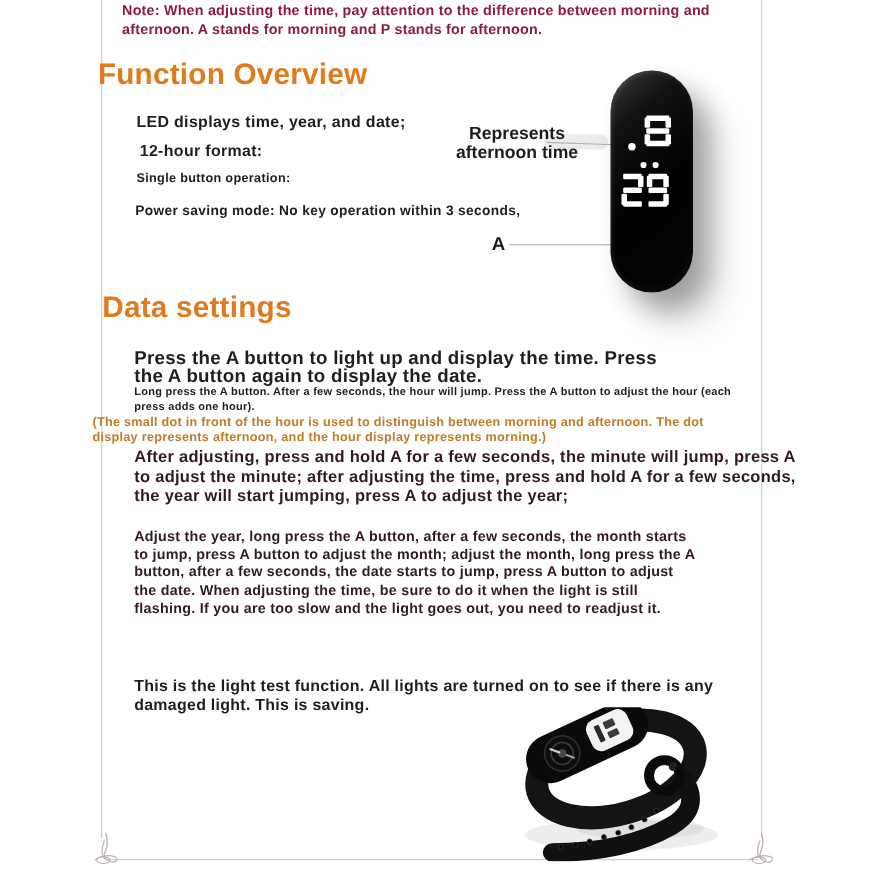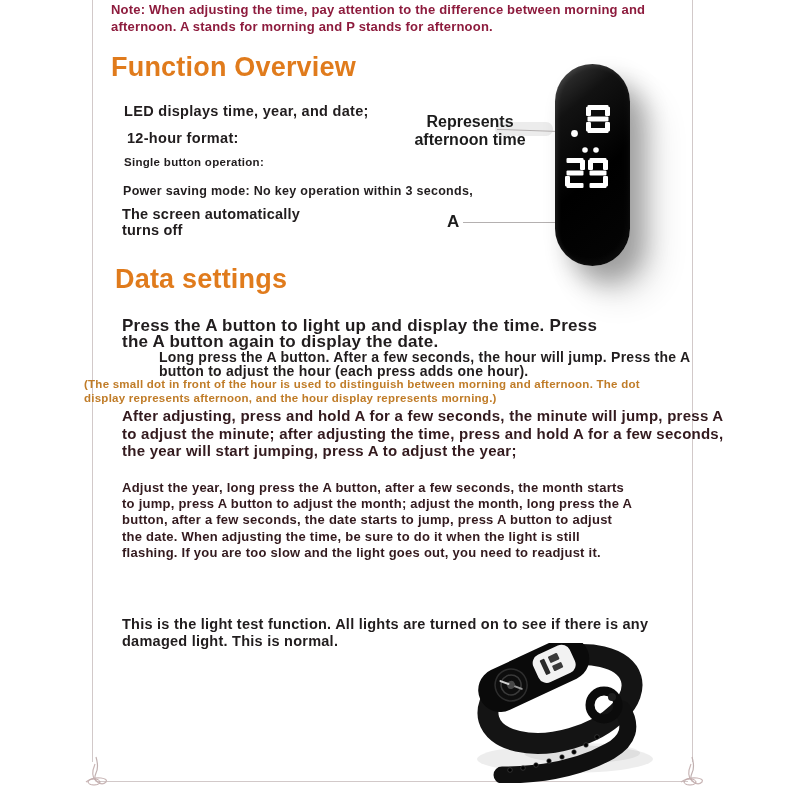--- a/index.html
+++ b/index.html
@@ -9,21 +9,21 @@
   }
   .abs{position:absolute;}
   .b{font-weight:bold;}
   
   .vline{width:1px;background:#d2c9c9;top:0;height:762px;}
   .hline{height:1px;background:#d2c9c9;}
   
   #note{left:111px;top:2px;width:562px;font-size:13px;line-height:16.5px;font-weight:bold;
         color:var(--note_text);letter-spacing:.2px;}
   
-  .heading{color:var(--heading);font-weight:bold;font-size:27px;letter-spacing:.2px;margin-left:22px;}
+  .heading{color:var(--heading);font-weight:bold;font-size:27px;letter-spacing:.2px;}
   #fo-title{left:89px;top:52px;}
   #ds-title{left:93px;top:264px;}
   
   #f-led{left:124px;top:103px;font-size:14.5px;letter-spacing:.3px;}
   #f-format{left:127px;top:130px;font-size:14.5px;letter-spacing:.3px;}
   #f-single{left:124px;top:156px;font-size:11.5px;letter-spacing:.3px;}
   #f-power{left:123px;top:184px;font-size:12.5px;letter-spacing:.3px;}
   #f-screen{left:122px;top:206px;width:218px;font-size:14.5px;line-height:16px;letter-spacing:.2px;}
   
   #callout-afternoon{left:409px;top:113px;width:122px;font-size:16px;line-height:18px;color:#1c1c1c;text-align:center;}
@@ -34,21 +34,21 @@
   #capsule{
     left:555px;top:64px;width:75px;height:202px;border-radius:38px;
     background:linear-gradient(140deg,#3c3c3c 0%,#121212 22%,#000 55%,#050505 100%);
     box-shadow:14px 16px 24px rgba(0,0,0,.30), 26px 30px 34px rgba(0,0,0,.12),
                inset 2px 2px 5px rgba(255,255,255,.10), inset -2px -4px 8px rgba(255,255,255,.04);
   }
   #display-svg{left:560px;top:100px;}
   
   .para{letter-spacing:.25px;}
   #p-press{left:122px;top:318px;width:505px;font-size:17px;line-height:16px;}
-  #p-long{left:122px;top:350px;width:560px;font-size:14px;line-height:14px;margin-left:37px;}
+  #p-long{left:122px;top:350px;width:560px;font-size:10px;line-height:14px;}
   #p-dot{left:84px;top:378px;width:578px;font-size:11.5px;line-height:13.5px;color:var(--orange_note);}
   #p-after{left:122px;top:407px;width:616px;font-size:15px;line-height:17.5px;color:var(--dark_maroon_text);}
   #p-year{left:122px;top:480px;width:512px;font-size:13px;line-height:16.2px;color:var(--dark_maroon_text);}
   #p-18bb{left:122px;top:589px;font-size:13px;white-space:nowrap;}
   #p-test{left:122px;top:616px;width:540px;font-size:14.5px;line-height:17px;}
   
   #band-photo{left:470px;top:643px;}
   
   .scribble{width:26px;height:32px;}
 </style>
@@ -61,21 +61,20 @@
   <div class="abs vline" style="left:692px;"></div>
   <div class="abs hline" style="left:97px;top:781px;width:591px;"></div>
 
   <div id="note" class="abs">Note: When adjusting the time, pay attention to the difference between morning and afternoon. A stands for morning and P stands for afternoon.</div>
 
   <div id="fo-title" class="abs heading">Function Overview</div>
   <div id="f-led" class="abs b">LED displays time, year, and date;</div>
   <div id="f-format" class="abs b">12-hour format:</div>
   <div id="f-single" class="abs b">Single button operation:</div>
   <div id="f-power" class="abs b">Power saving mode: No key operation within 3 seconds,</div>
-  <div id="f-screen" class="abs b">The screen automatically turns off</div>
 
   <div id="smudge" class="abs"></div>
   <div id="callout-afternoon" class="abs b">Represents afternoon time</div>
   <div class="abs callout-line" style="left:497px;top:130px;width:62px;transform:rotate(2deg);"></div>
   <div id="callout-a" class="abs b">A</div>
   <div class="abs callout-line" style="left:463px;top:222px;width:96px;"></div>
 
   <div id="capsule" class="abs"></div>
   <svg id="display-svg" class="abs" width="56" height="95" viewBox="0 0 56 95">
       <circle cx="14.5" cy="33.5" r="3.4" fill="#fff"></circle>
@@ -100,21 +99,21 @@
       <rect x="43" y="59.8" width="5" height="10.3" rx="1.1" fill="#fff"></rect>
       <rect x="43" y="76.1" width="5" height="10.3" rx="1.1" fill="#fff"></rect>
     </svg>
 
   <div id="ds-title" class="abs heading">Data settings</div>
   <div id="p-press" class="abs b para">Press the A button to light up and display the time. Press the A button again to display the date.</div>
   <div id="p-long" class="abs b para">Long press the A button. After a few seconds, the hour will jump. Press the A button to adjust the hour (each press adds one hour).</div>
   <div id="p-after" class="abs b para">After adjusting, press and hold A for a few seconds, the minute will jump, press A to adjust the minute; after adjusting the time, press and hold A for a few seconds, the year will start jumping, press A to adjust the year;</div>
   <div id="p-dot" class="abs b para">(The small dot in front of the hour is used to distinguish between morning and afternoon. The dot display represents afternoon, and the hour display represents morning.)</div>
   <div id="p-year" class="abs b para">Adjust the year, long press the A button, after a few seconds, the month starts to jump, press A button to adjust the month; adjust the month, long press the A button, after a few seconds, the date starts to jump, press A button to adjust the date. When adjusting the time, be sure to do it when the light is still flashing. If you are too slow and the light goes out, you need to readjust it.</div>
-  <div id="p-test" class="abs b para">This is the light test function. All lights are turned on to see if there is any damaged light. This is normal.</div>
+  <div id="p-test" class="abs b para">This is the light test function. All lights are turned on to see if there is any damaged light. This is saving.</div>
 
   <svg id="band-photo" class="abs" width="195" height="140" viewBox="0 0 195 140">
     <ellipse cx="95" cy="116" rx="88" ry="14" fill="#000" opacity="0.07"></ellipse>
     <ellipse cx="112" cy="110" rx="58" ry="10" fill="#000" opacity="0.06"></ellipse>
 
     <ellipse cx="90" cy="56" rx="74" ry="41" fill="none" stroke="#141414" stroke-width="21" transform="rotate(-16 90 56)"></ellipse>
 
     <path d="M152 66 q16 26 -12 42 q-42 24 -108 24" fill="none" stroke="#101010" stroke-width="17" stroke-linecap="round"></path>
     <g fill="#000" stroke="#4a4a4a" stroke-width="0.6">
       <circle cx="40" cy="127" r="2.3"></circle>

